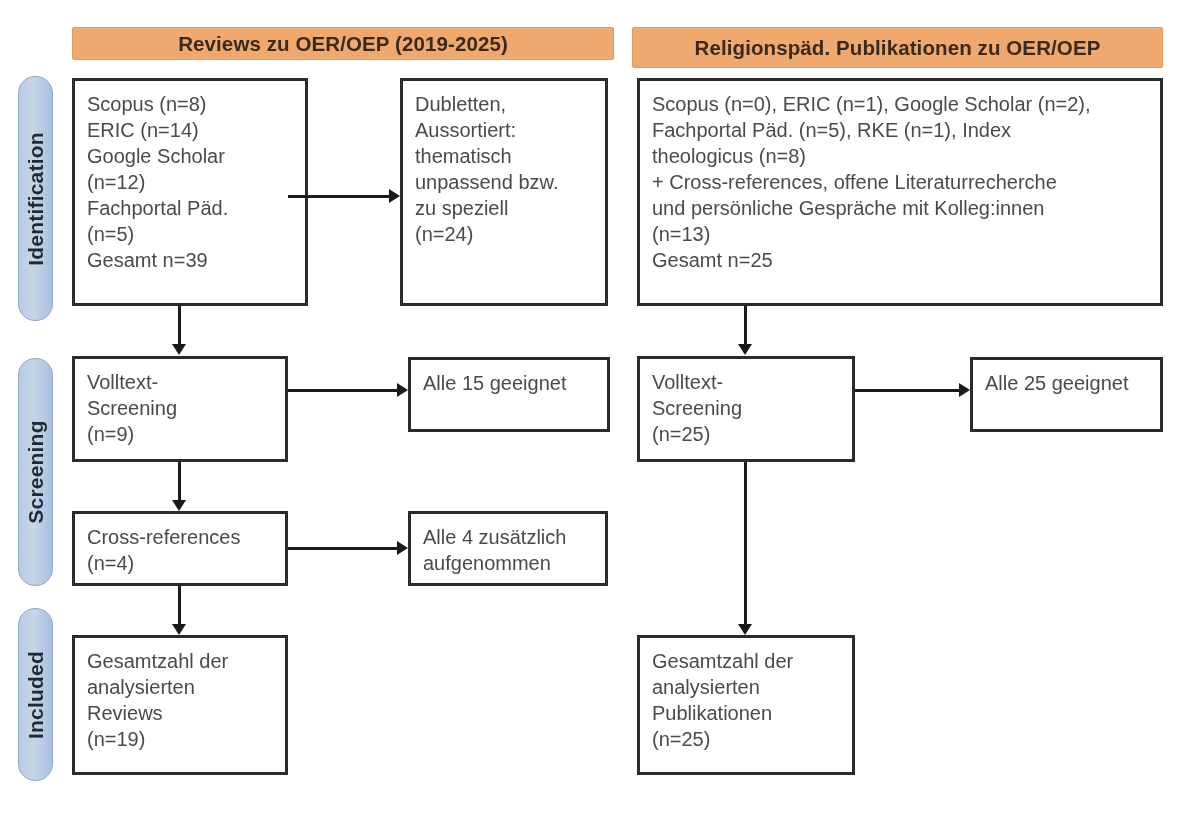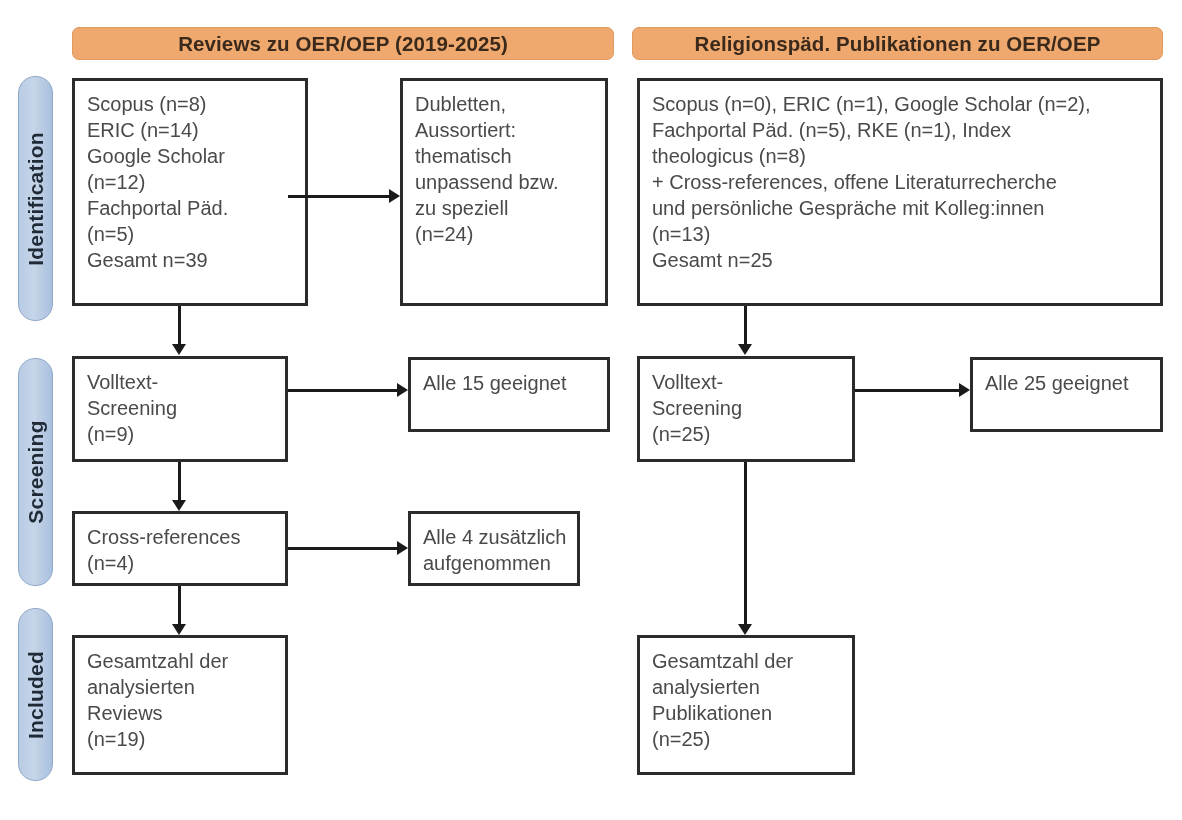--- a/index.html
+++ b/index.html
@@ -37,21 +37,21 @@
     font-weight: bold;
     color: #1f2a36;
     letter-spacing: 0.2px;
   }
 
   
   .col-header {
     position: absolute;
     background: #efa96e;
     border: 1px solid #e09a5d;
-    border-radius: 7px;
+    border-radius: 2px;
     box-sizing: border-box;
     display: flex;
     align-items: center;
     justify-content: center;
     font-size: 20.5px;
     font-weight: bold;
     color: #3b2a1c;
     letter-spacing: 0.1px;
   }
 
@@ -108,21 +108,21 @@
   <div class="stage-pill" style="left:18px; top:358px; width:35px; height:228px;">
     <span class="stage-label">Screening</span>
   </div>
 
   <div class="stage-pill" style="left:18px; top:608px; width:35px; height:173px;">
     <span class="stage-label">Included</span>
   </div>
 
   <div class="col-header" style="left:72px; top:27px; width:542px; height:33px;">Reviews zu OER/OEP (2019-2025)</div>
 
-  <div class="col-header" style="left:632px; top:27px; width:531px; height:33px;">Religionspäd. Publikationen zu OER/OEP</div>
+  <div class="col-header" style="left:632px; top:27px; width:531px; height:41px;">Religionspäd. Publikationen zu OER/OEP</div>
 
   <div class="flow-box" style="left:72px; top:78px; width:236px; height:228px;">
     <div class="line">Scopus (n=8)</div>
     <div class="line">ERIC (n=14)</div>
     <div class="line">Google Scholar</div>
     <div class="line">(n=12)</div>
     <div class="line">Fachportal Päd.</div>
     <div class="line">(n=5)</div>
     <div class="line">Gesamt n=39</div>
   </div>
@@ -156,21 +156,21 @@
   <div class="arrow-right" style="left:397px; top:383px;"></div>
 
   <div class="conn conn-v" style="left:178px; top:462px; height:38px;"></div>
   <div class="arrow-down" style="left:172px; top:500px;"></div>
 
   <div class="flow-box" style="left:72px; top:511px; width:216px; height:75px;">
     <div class="line">Cross-references</div>
     <div class="line">(n=4)</div>
   </div>
 
-  <div class="flow-box" style="left:408px; top:511px; width:172px; height:75px;">
+  <div class="flow-box" style="left:408px; top:511px; width:200px; height:75px;">
     <div class="line">Alle 4 zusätzlich</div>
     <div class="line">aufgenommen</div>
   </div>
 
   <div class="conn conn-h" style="left:288px; top:547px; width:109px;"></div>
   <div class="arrow-right" style="left:397px; top:541px;"></div>
 
   <div class="conn conn-v" style="left:178px; top:586px; height:38px;"></div>
   <div class="arrow-down" style="left:172px; top:624px;"></div>
 

